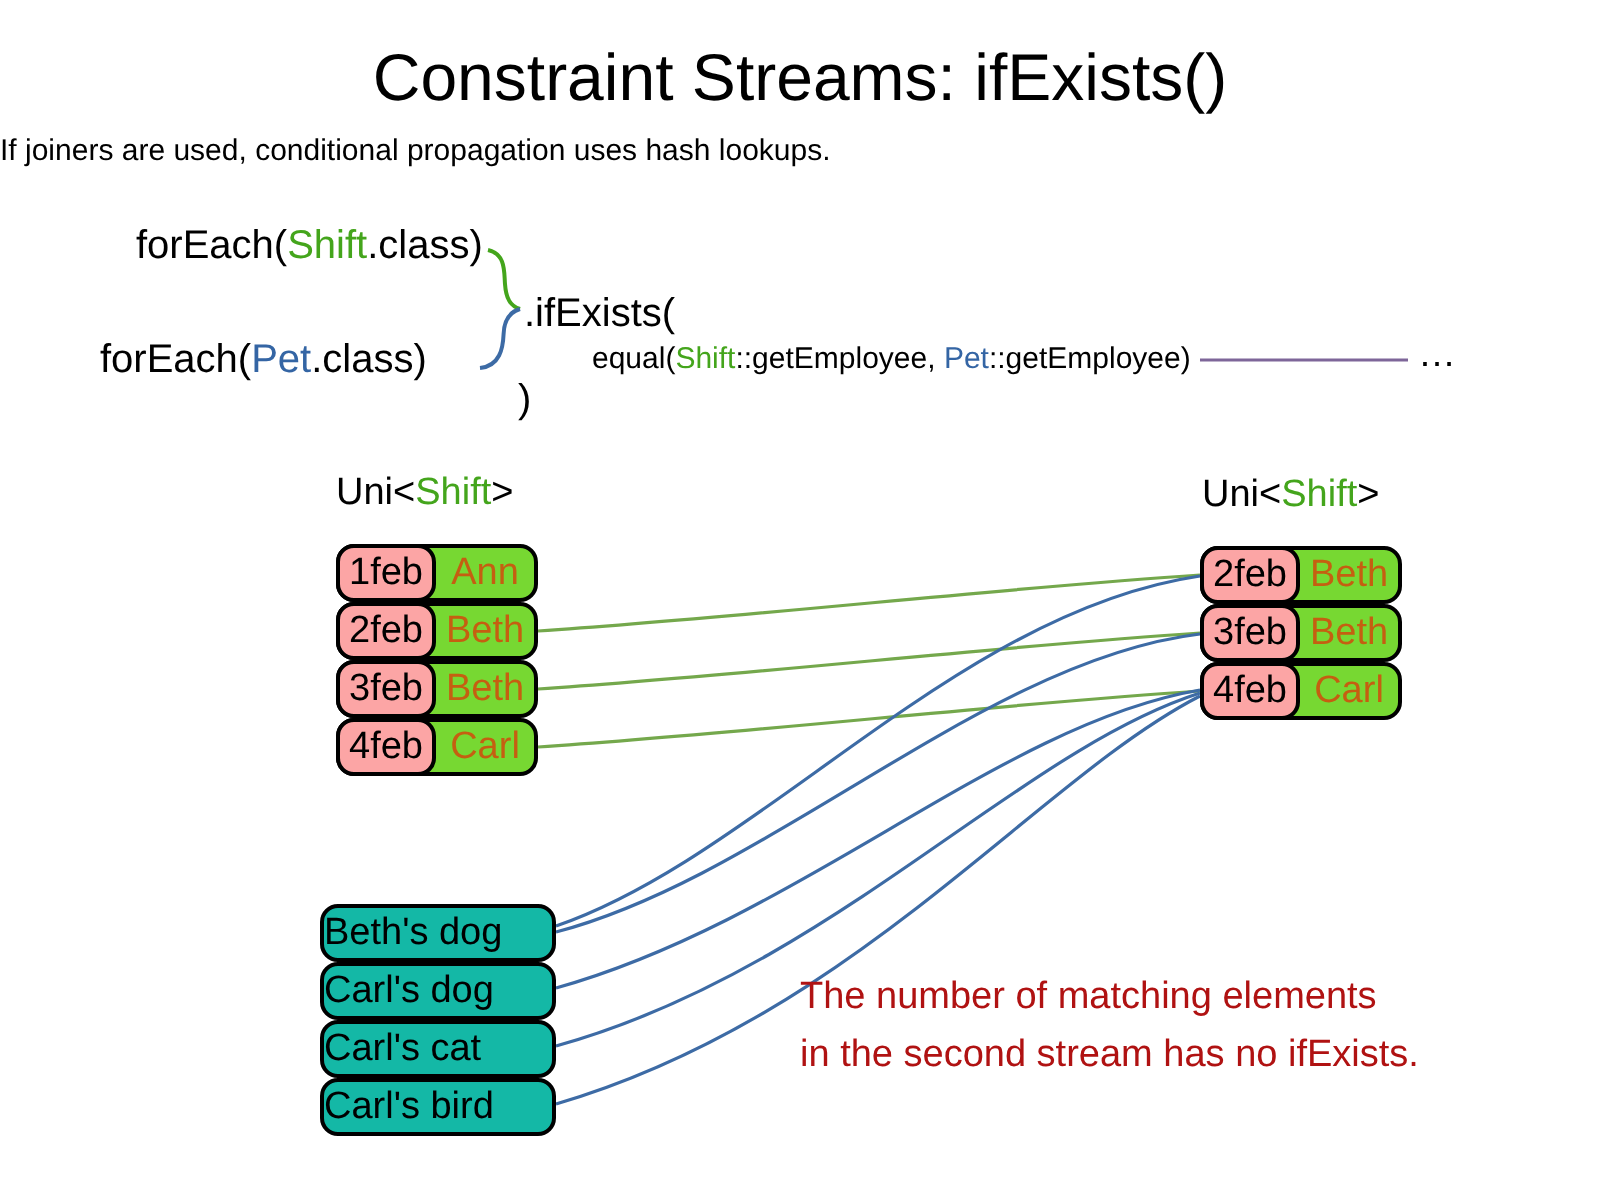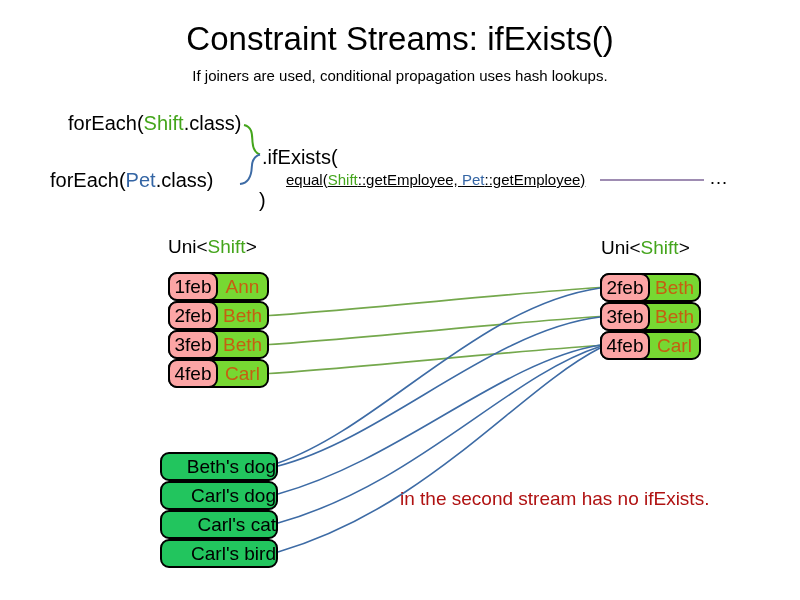--- a/index.html
+++ b/index.html
@@ -3,21 +3,21 @@
 <meta charset="utf-8">
 <style>
   html,body { margin:0; padding:0; background:#ffffff; }
   .slide {
     position:relative; width:800px; height:600px; background:#ffffff;
     font-family:"Liberation Sans", sans-serif; overflow:hidden; color:#000;
   }
   .abs { position:absolute; white-space:nowrap; }
 
   .title    { top:20px; left:0; width:100%; text-align:center; font-size:33px; }
-  .subtitle { top:67px; left:0; width:100%; text-align:center; font-size:15px; }
+  .subtitle { top:67px; left:0; width:100%; font-size:15px; }
 
   .code     { font-size:20px; }
   .code-sm  { font-size:15px; }
   .t-green  { color:#44a51c; }
   .t-blue   { color:#3465a4; }
   .ellipsis { font-size:19px; letter-spacing:1px; }
 
   .uni-header { font-size:19px; }
 
   .shift-table { position:absolute; }
@@ -31,22 +31,22 @@
     text-align:center; font-size:19px; line-height:25px; color:#000;
   }
   .name-cell {
     position:absolute; left:48px; right:0; top:0; bottom:0;
     text-align:center; font-size:19px; line-height:25px; color:#c55f11;
   }
 
   .pet-table { position:absolute; }
   .pet-row {
     width:118px; height:29px; box-sizing:border-box;
-    background:#22c55e; border:2px solid #000; border-radius:9px;
-    text-align:right; font-size:19px; line-height:25px; color:#000;
+    background:#14b8a6; border:2px solid #000; border-radius:9px;
+    text-align:left; font-size:19px; line-height:25px; color:#000;
   }
 
   .note { position:absolute; left:400px; top:484px; font-size:19px; line-height:29px; color:#b01212; white-space:nowrap; }
 
   svg.links { position:absolute; left:0; top:0; pointer-events:none; }
 </style>
 </head>
 <body>
 
 <div class="slide">
@@ -71,21 +71,21 @@
 
   <div class="abs title">Constraint Streams: ifExists()</div>
   <div class="abs subtitle">If joiners are used, conditional propagation uses hash lookups.</div>
 
   <div class="abs code" style="left:48px; top:112px;margin-left:20px;"><span>forEach(</span><span class="t-green">Shift</span><span>.class)</span></div>
 
   <div class="abs code" style="left:50px; top:169px;"><span>forEach(</span><span class="t-blue">Pet</span><span>.class)</span></div>
 
   <div class="abs code" style="left:262px; top:146px;">.ifExists(</div>
 
-  <div class="abs code-sm" style="left:286px; top:171px;text-decoration:underline;"><span>equal(</span><span class="t-green">Shift</span><span>::getEmployee, </span><span class="t-blue">Pet</span><span>::getEmployee)</span></div>
+  <div class="abs code-sm" style="left:296px; top:171px;"><span>equal(</span><span class="t-green">Shift</span><span>::getEmployee, </span><span class="t-blue">Pet</span><span>::getEmployee)</span></div>
 
   <div class="abs ellipsis" style="left:709px; top:167px;">…</div>
 
   <div class="abs code" style="left:259px; top:189px;">)</div>
 
   <div class="abs uni-header" style="left:168px; top:236px;"><span>Uni&lt;</span><span class="t-green">Shift</span><span>&gt;</span></div>
 
   <div class="shift-table" style="left:168px; top:272px;">
     <div class="shift-row">
       <div class="name-cell">Ann</div>
@@ -125,16 +125,17 @@
   <div class="abs uni-header" style="left:177px; top:415px;margin-top:36px;"><span>Uni&lt;</span><span class="t-blue">Pet</span><span>&gt;</span></div>
 
   <div class="pet-table" style="left:160px; top:452px;">
     <div class="pet-row">Beth's dog</div>
     <div class="pet-row">Carl's dog</div>
     <div class="pet-row">Carl's cat</div>
     <div class="pet-row">Carl's bird</div>
   </div>
 
   <div class="note">
+    <div>The number of matching elements</div>
     <div>in the second stream has no ifExists.</div>
   </div>
 
 </div>
 
 </body></html>

